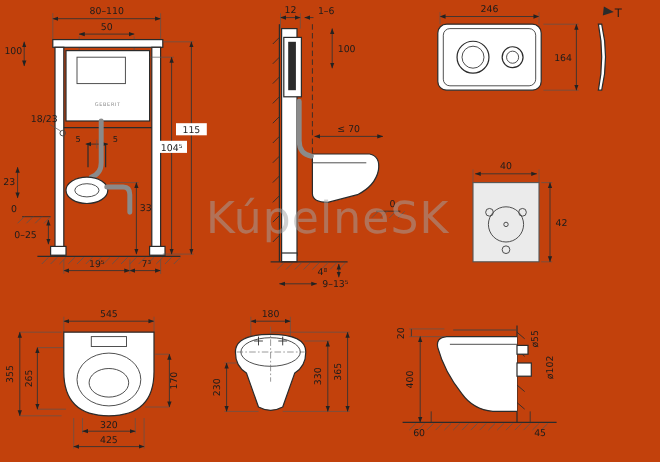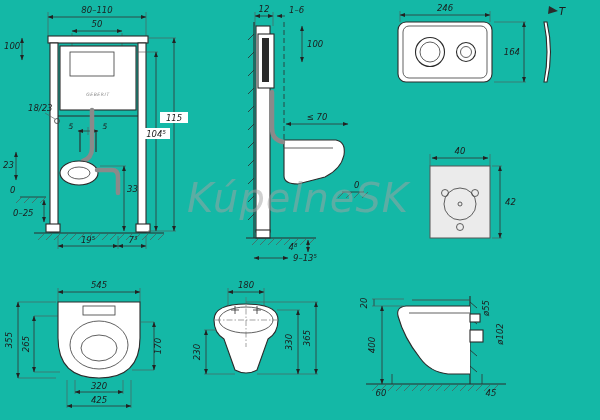--- a/index.html
+++ b/index.html
@@ -1,16 +1,16 @@
 <!DOCTYPE html>
 <html><head>
 <meta charset="utf-8">
 <style>
   html,body{margin:0;padding:0;background:#ffffff;}
-  #stage{width:600px;height:420px;background:#14b8a6;position:relative;overflow:hidden;font-style:italic;}
+  #stage{width:600px;height:420px;background:#c2410c;position:relative;overflow:hidden;}
   svg{display:block;}
   text{font-family:"DejaVu Sans",sans-serif;fill:#1c1c1c;}
   .dim{font-size:8.5px;}
   .sm{font-size:7.5px;}
   .brand{font-size:4.5px;letter-spacing:.6px;fill:#888;}
   .tmark{font-size:10.5px;}
   .wm{font-size:40px;fill:#a3a3a3;opacity:.5;letter-spacing:1px;}
   .ln{stroke:#2b2b2b;stroke-width:1.1;fill:none;}
   .thin{stroke:#2b2b2b;stroke-width:.8;fill:none;}
   .ext{stroke:#555;stroke-width:.6;fill:none;}

